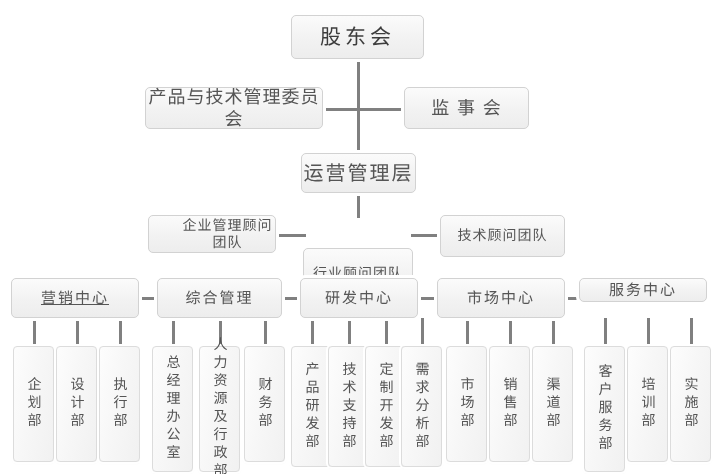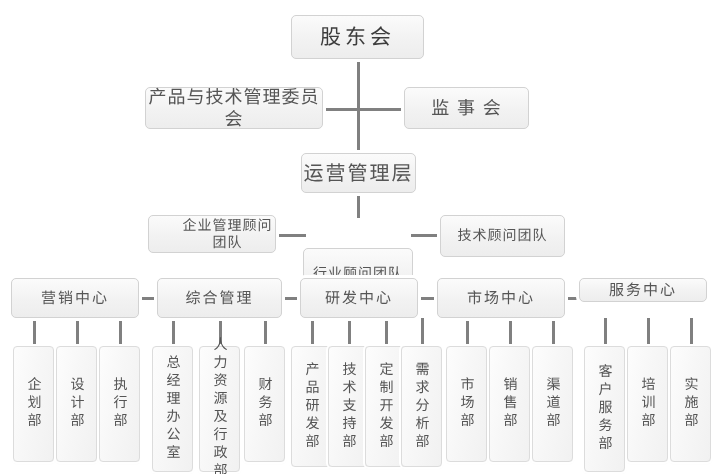--- a/index.html
+++ b/index.html
@@ -123,21 +123,21 @@
   <div class="node lvl-2" style="left:145px;top:87px;width:178px;height:42px;">产品与技术管理委员会</div>
 
   <div class="node lvl-2" style="left:404px;top:87px;width:125px;height:42px;">监 事 会</div>
 
   <div class="node lvl-3" style="left:301px;top:153px;width:115px;height:40px;">运营管理层</div>
 
   <div class="node lvl-4" style="left:148px;top:215px;width:128px;height:38px;padding-left:31px;">企业管理顾问团队</div>
   <div class="node lvl-4" style="left:303px;top:205px;width:110px;height:52px;margin-top:43px;">行业顾问团队</div>
   <div class="node lvl-4" style="left:440px;top:215px;width:125px;height:42px;">技术顾问团队</div>
 
-  <div class="node lvl-center" style="left:11px;top:278px;width:128px;height:40px;">营销中心</div>
+  <div class="node lvl-center" style="left:11px;top:278px;width:128px;height:40px;text-decoration:underline;">营销中心</div>
   <div class="node lvl-center" style="left:157px;top:278px;width:125px;height:40px;">综合管理</div>
   <div class="node lvl-center" style="left:300px;top:278px;width:118px;height:40px;">研发中心</div>
   <div class="node lvl-center" style="left:437px;top:278px;width:128px;height:40px;">市场中心</div>
   <div class="node lvl-center" style="left:579px;top:278px;width:128px;height:24px;">服务中心</div>
 
   <div class="leaf" style="left:13px;top:346px;width:41px;height:116px;">
     <span class="vtext">企划部</span>
   </div>
   <div class="leaf" style="left:56px;top:346px;width:41px;height:116px;">
     <span class="vtext">设计部</span>

